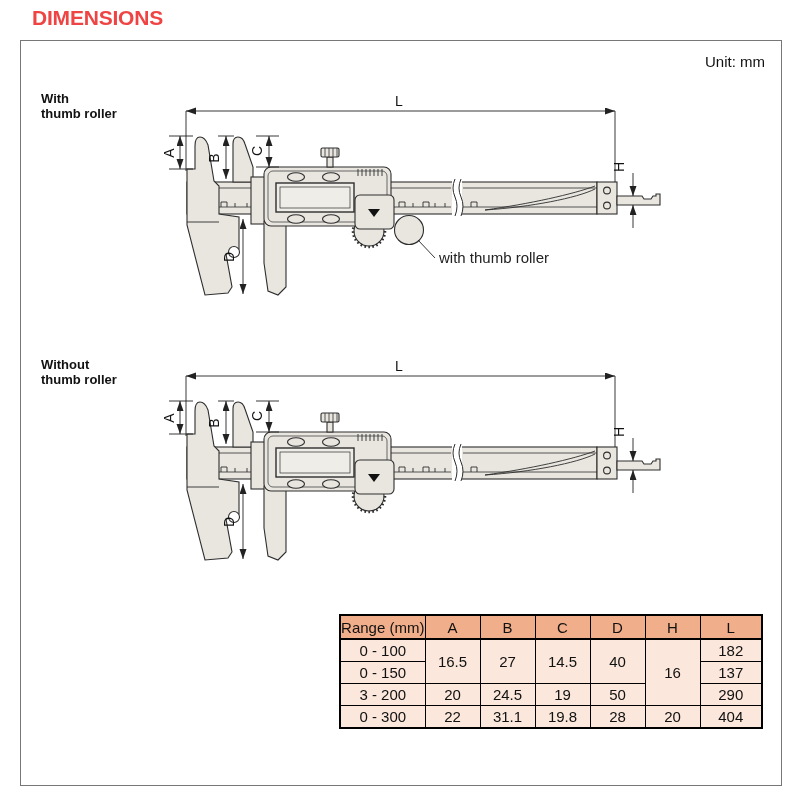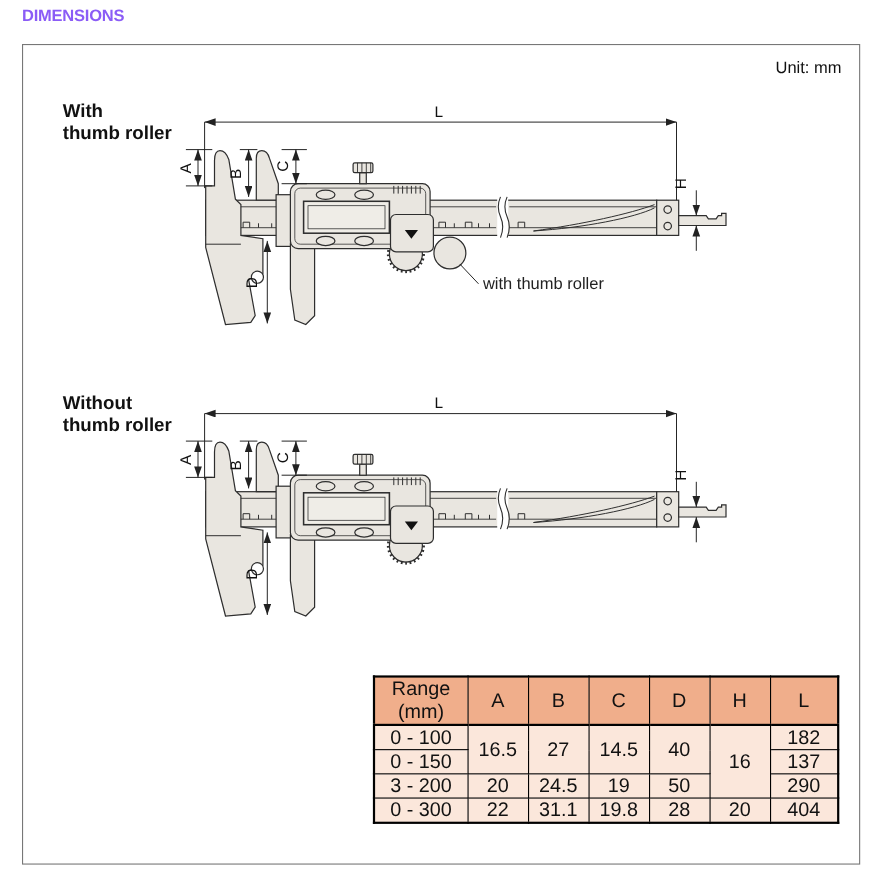--- a/index.html
+++ b/index.html
@@ -1,28 +1,28 @@
 <!DOCTYPE html>
 <html><head>
 <meta charset="utf-8">
 <style>
   html,body{margin:0;padding:0;background:#fff;}
   body{width:800px;height:800px;position:relative;font-family:"Liberation Sans",sans-serif;color:#1a1a1a;}
-  .title{position:absolute;left:20px;top:6px;font-size:15px;font-weight:bold;color:#8b5cf6;letter-spacing:-0.2px;}
+  .title{position:absolute;left:32px;top:6px;font-size:21px;font-weight:bold;color:#ef4444;letter-spacing:-0.2px;}
   .box{position:absolute;left:20px;top:40px;width:760px;height:744px;border:1px solid #777;background:#fff;}
   .unit{position:absolute;top:12px;right:16px;font-size:15px;color:#111;text-align:right;}
-  .dwg-label{position:absolute;left:36px;font-size:17px;font-weight:bold;line-height:1.18;color:#111;}
+  .dwg-label{position:absolute;left:20px;font-size:13px;font-weight:bold;line-height:1.18;color:#111;}
   .dwg-label.first{top:50px;}
   .dwg-label.second{top:316px;}
   svg.drawing{position:absolute;overflow:visible;}
   svg.d1{left:108px;top:50px;}
   svg.d2{left:108px;top:315px;}
   .dim-text{font-size:14px;fill:#111;font-family:"Liberation Sans",sans-serif;}
   .anno-text{font-size:15px;fill:#222;font-family:"Liberation Sans",sans-serif;}
-  .tbl{position:absolute;left:318px;top:573px;border-collapse:collapse;font-size:18px;color:#111;
+  .tbl{position:absolute;left:318px;top:573px;border-collapse:collapse;font-size:15px;color:#111;
        border:2px solid #000;table-layout:fixed;}
   .tbl th,.tbl td{border:1px solid #000;text-align:center;padding:0;}
   .tbl th{background:#f0ae8b;height:22px;font-weight:normal;border-bottom:2px solid #000;}
   .tbl td{background:#fbe7db;height:21px;}
   .note{position:absolute;left:306px;top:685px;width:448px;font-size:14.5px;line-height:1.28;text-align:center;color:#111;}
 </style>
 </head>
 <body>
 
 <svg width="0" height="0" style="position:absolute" aria-hidden="true">

